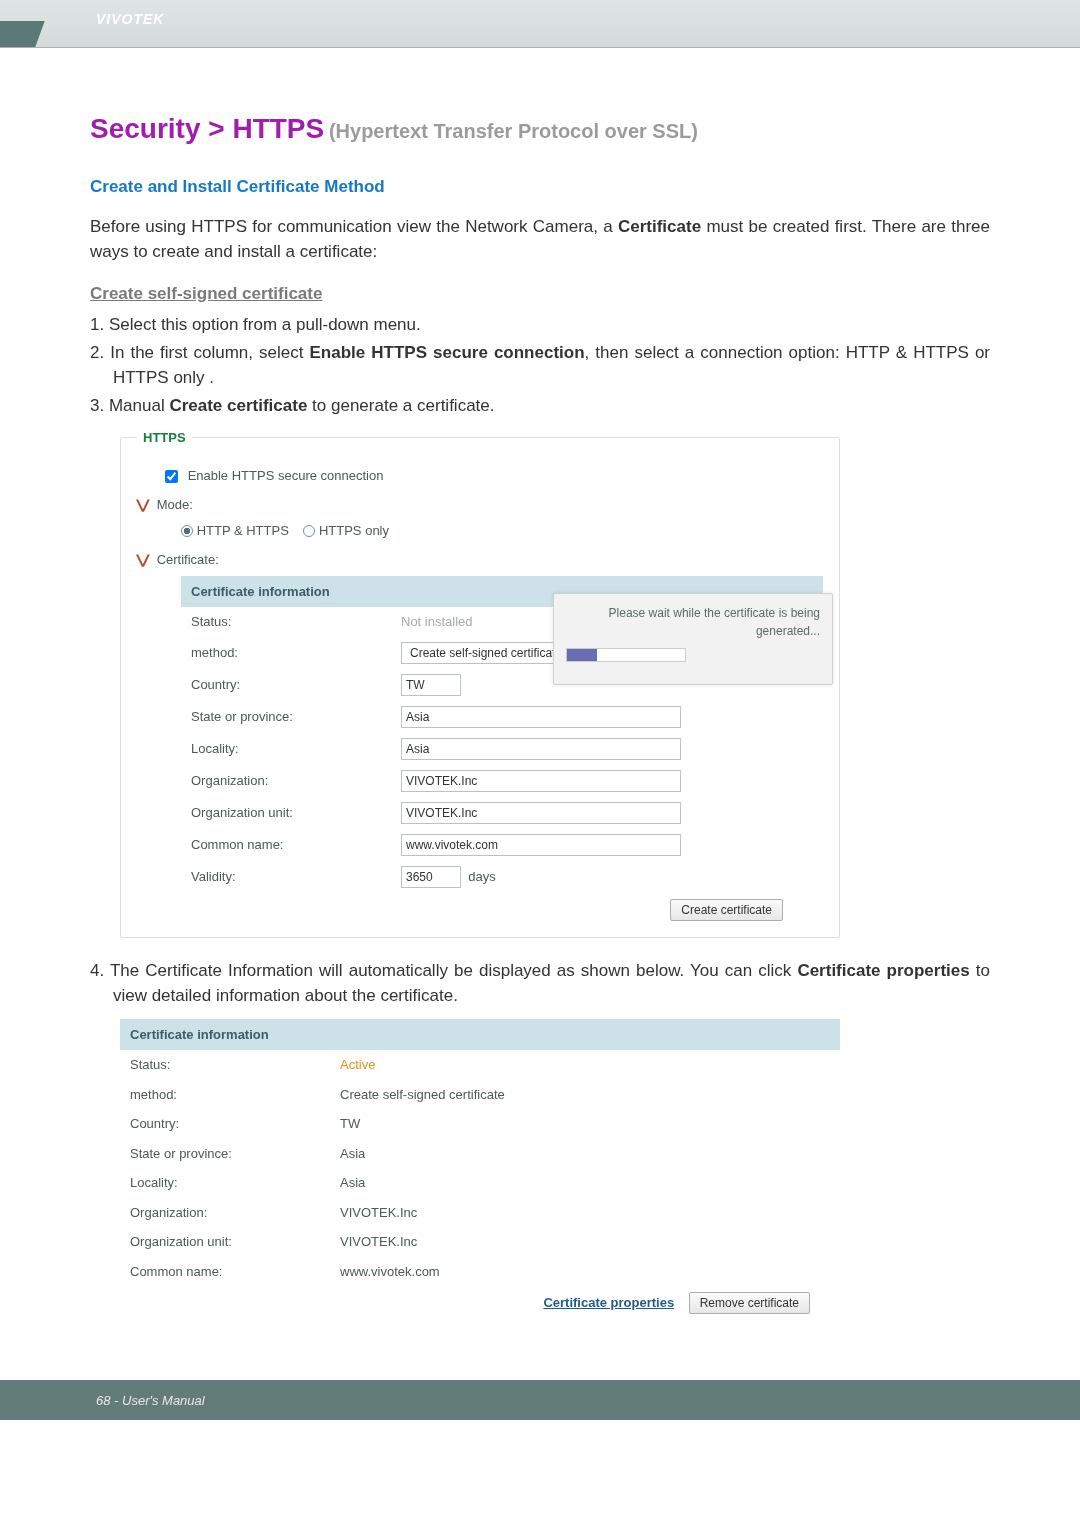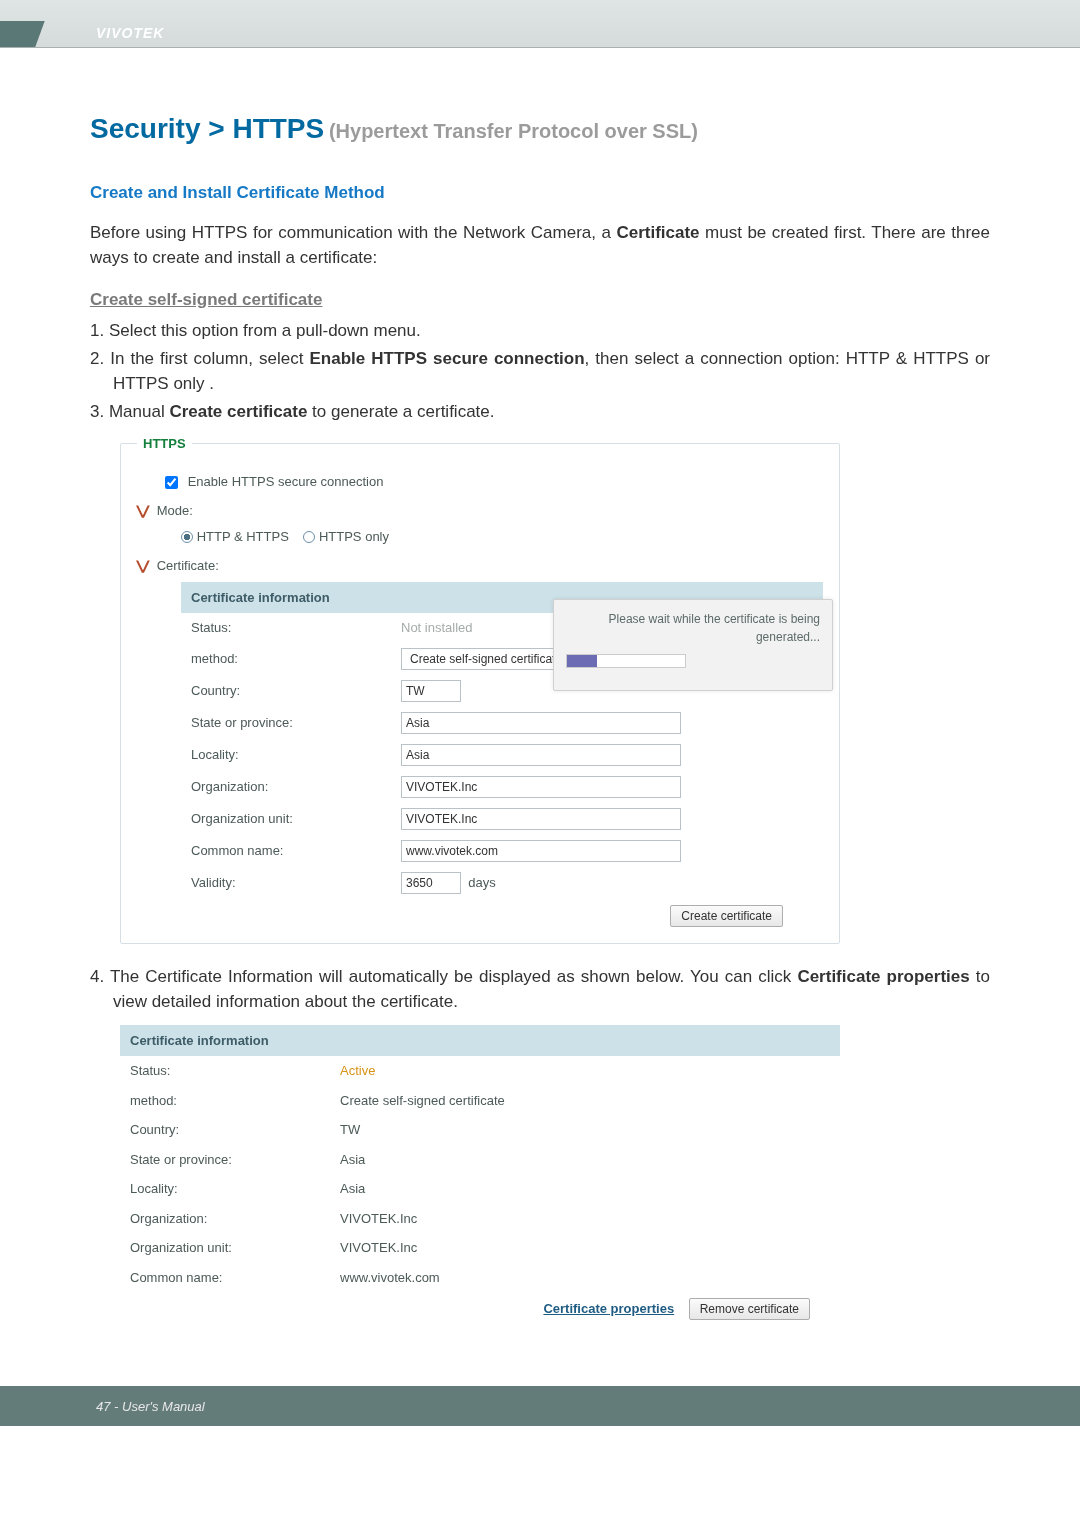--- a/index.html
+++ b/index.html
@@ -18,59 +18,59 @@
     display: flex;
     align-items: flex-end;
     position: relative;
   }
   .header-band .brand {
     color: #fff;
     font-style: italic;
     font-weight: bold;
     font-size: 14px;
     letter-spacing: 1px;
-    margin-bottom: 6px;
+    margin-bottom: 20px;
     text-align: center;
   }
   .header-band .accent {
     position: absolute;
     left: 0;
     bottom: 0;
     height: 26px;
     width: 60px;
     background: #5a7876;
     transform: skewX(-20deg) translateX(-20px);
   }
   .content {
     padding: 30px 90px 40px 90px;
     font-size: 17px;
     line-height: 1.5;
   }
   .breadcrumb {
     margin: 30px 0 20px 0;
   }
   .bc-main {
-    color: #0369a1;
+    color: #a21caf;
     font-weight: 700;
     font-size: 28px;
   }
   .bc-sub {
     color: #9b9b9b;
     font-weight: 700;
     font-size: 20px;
   }
   .intro {
     text-align: justify;
     margin-bottom: 30px;
   }
   .section-title {
     color: #1579c6;
     font-weight: 700;
     font-size: 17px;
-    margin: 30px 0 14px 0;
+    margin: 24px 0 14px 0;
   }
   .subsection {
     font-weight: 700;
     text-decoration: underline;
     color: #7a7a7a;
     margin: 16px 0 6px 0;
   }
   ol.steps {
     list-style: none;
     counter-reset: step;
@@ -243,21 +243,21 @@
 
   <div class="breadcrumb">
     <span class="bc-main">Security &gt;  HTTPS</span>
     <span class="bc-sub">(Hypertext Transfer Protocol over SSL)</span>
   </div>
 
 
   <div class="section-title">Create and Install Certificate Method</div>
 
   <p style="text-align:justify;">
-    <span>Before using HTTPS for communication with the Network Camera, a </span><span class="bold">Certificate</span><span> must be created first. There are three ways to create and install a certificate:</span>
+    <span>Before using HTTPS for communication view the Network Camera, a </span><span class="bold">Certificate</span><span> must be created first. There are three ways to create and install a certificate:</span>
   </p>
 
   <div class="subsection">Create self-signed certificate</div>
 
   <ol class="steps">
     <li>Select this option from a pull-down menu.</li>
     <li>
       <span>In the first column, select </span><span class="bold">Enable HTTPS secure connection</span><span>, then select a connection option: HTTP &amp; HTTPS  or  HTTPS only .</span>
     </li>
     <li>
@@ -400,14 +400,14 @@
     <div style="text-align:right; padding:6px 30px 6px 0;">
       <a href="#" class="linklike">Certificate properties</a>
       &nbsp;&nbsp;
       <button class="btn">Remove certificate</button>
     </div>
   </div>
 
 </div>
 
 <div class="footer-area">
-  <span>47 - User's Manual</span>
+  <span>68 - User's Manual</span>
 </div>
 
 </body></html>

